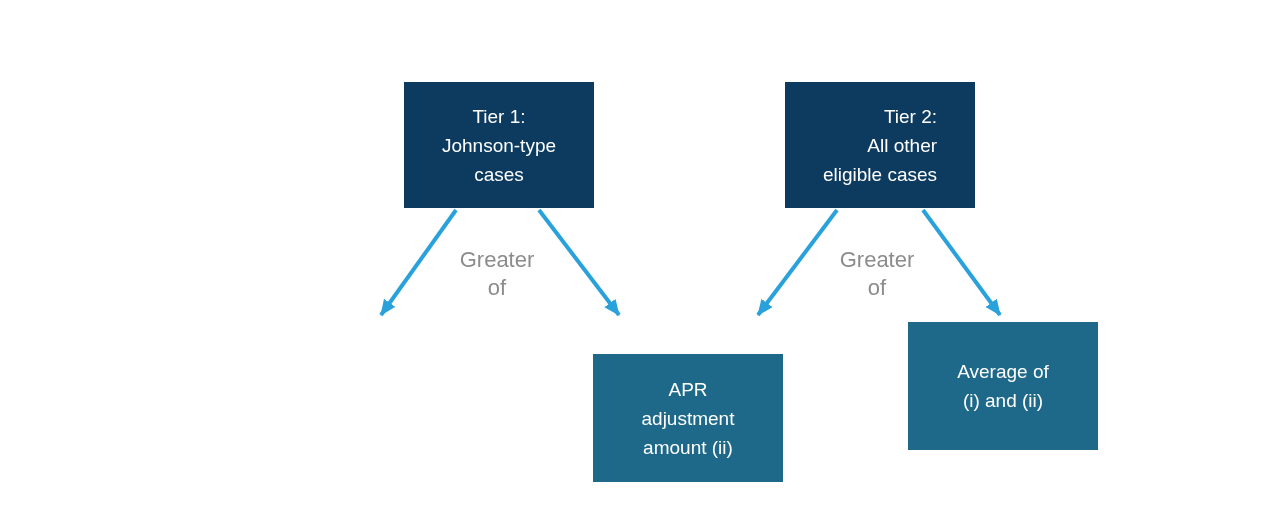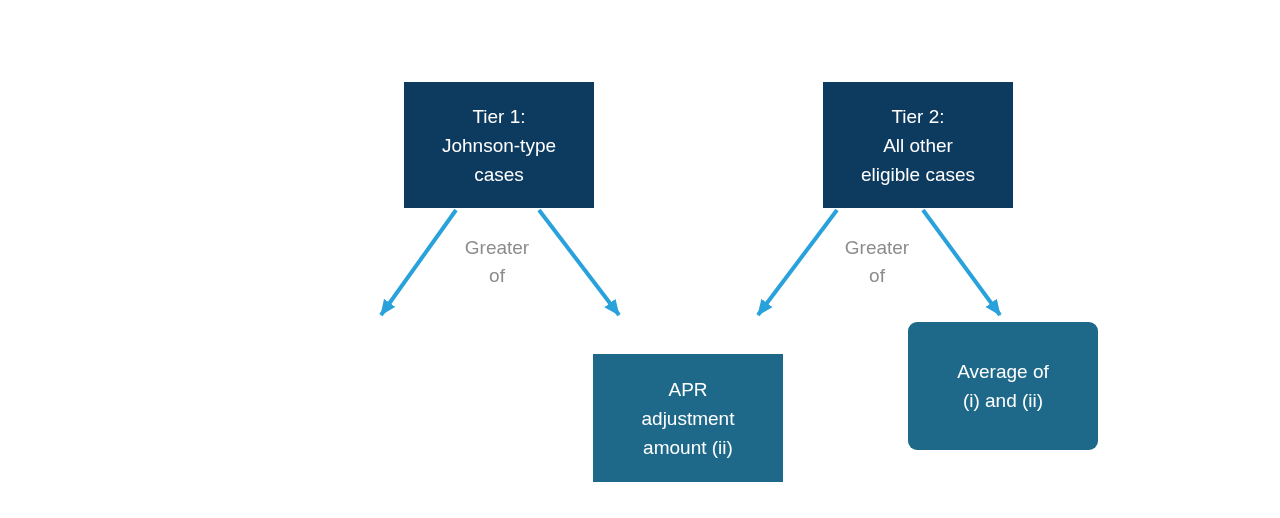--- a/index.html
+++ b/index.html
@@ -44,32 +44,32 @@
   .box .box-label {
     white-space: pre-line;
   }
   .box.navy { background: var(--box-navy, #0D3A5F); }
   .box.teal { background: var(--box-teal, #1E6989); }
 
   .box.tier    { width: 190px; height: 126px; top: 82px; }
   .box.outcome { width: 190px; height: 128px; top: 322px; }
 
   #tier1-box    { left: 404px; }
-  #tier2-box    { left: 823px; }
+  #tier2-box    { left: 785px; text-align: right; }
   #outcome1-box { left: 279px; }
   #outcome2-box { left: 593px; margin-top: 32px; }
-  #outcome3-box { left: 908px; border-radius: 9px; }
+  #outcome3-box { left: 908px; }
 
   .connector-label {
     position: absolute;
-    top: 234px;
+    top: 246px;
     width: 120px;
     text-align: center;
     color: var(--label-gray, #8C8C8C);
-    font-size: 19px;
+    font-size: 22px;
     line-height: 28px;
     white-space: pre-line;
   }
   #greater-of-1 { left: 437px; }
   #greater-of-2 { left: 817px; }
 
   .page-number {
     position: absolute;
     left: 1214px;
     top: 495px;

